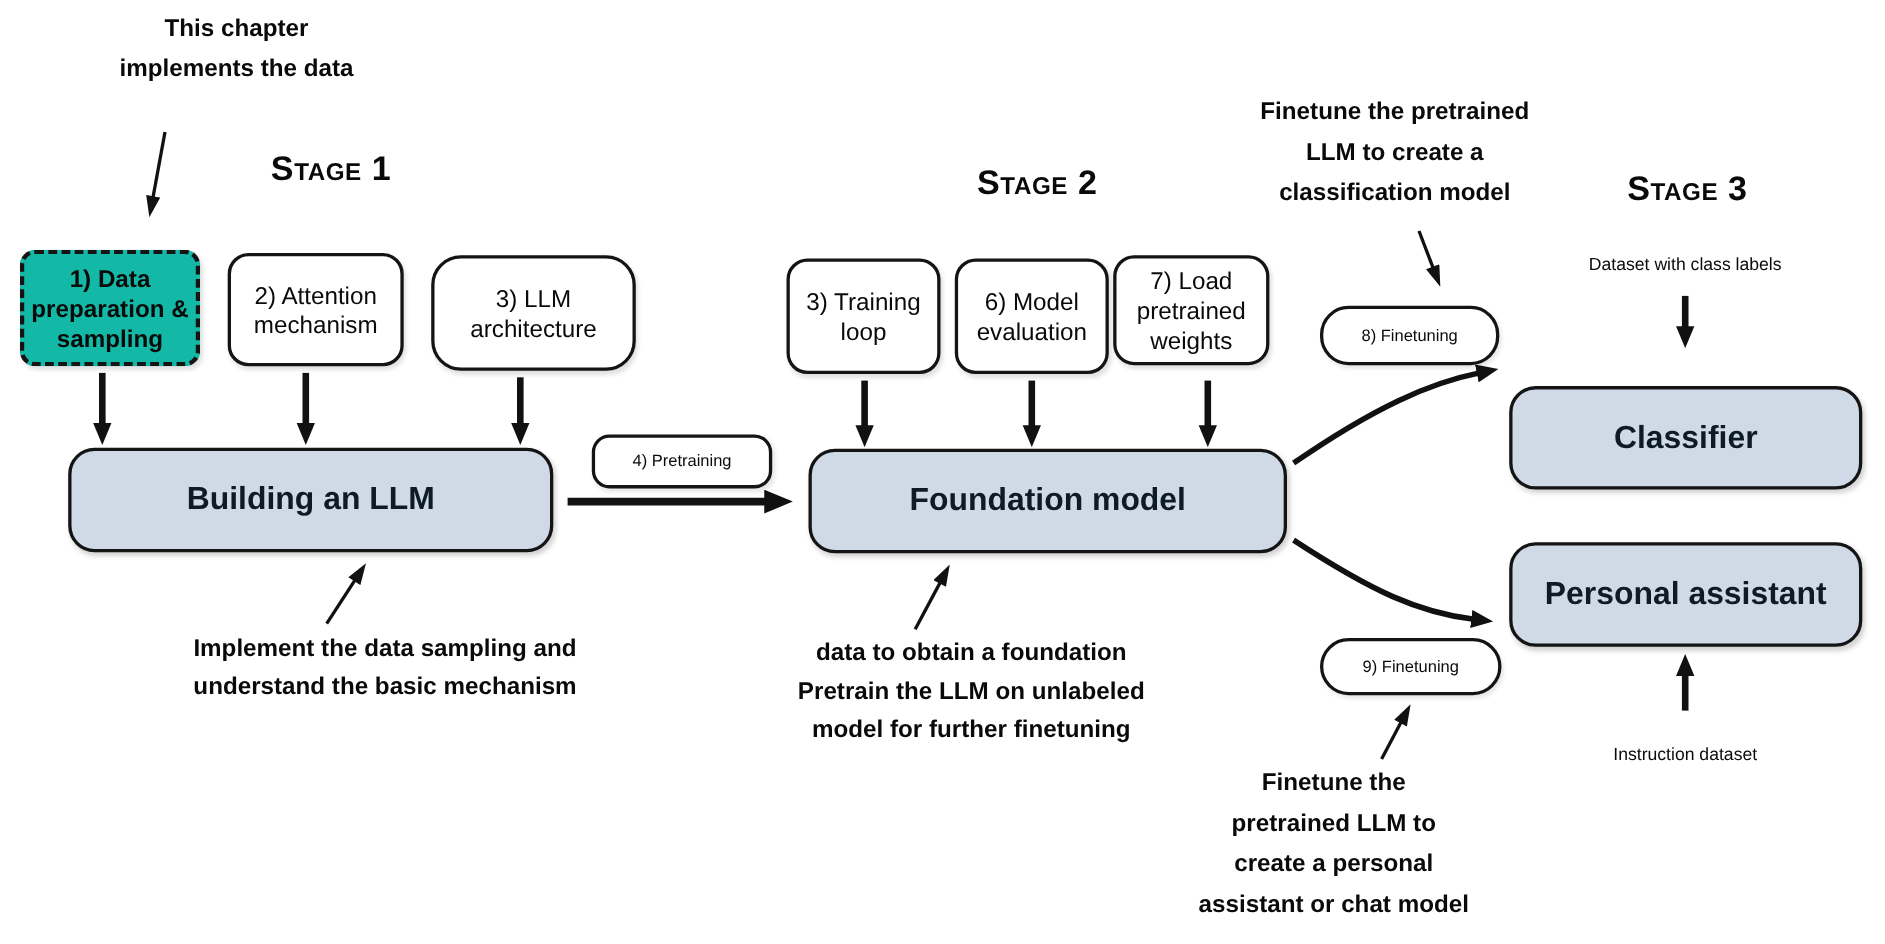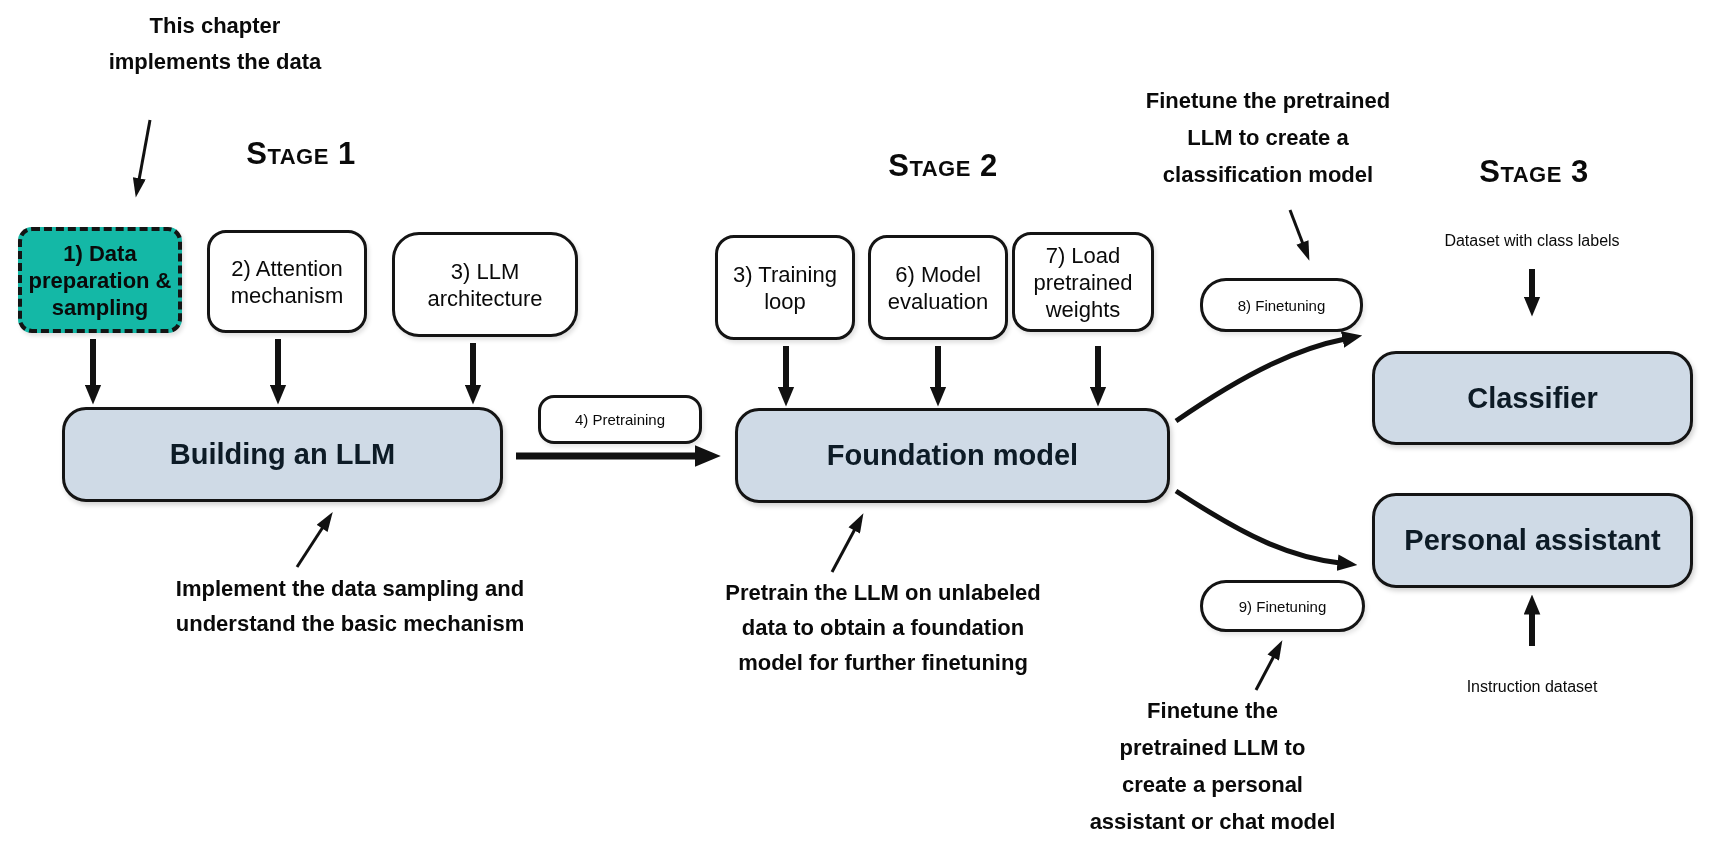--- a/index.html
+++ b/index.html
@@ -130,22 +130,22 @@
 
   <div class="dlabel" id="label-class-dataset">Dataset with class labels</div>
   <div class="dlabel" id="label-instruction-dataset">Instruction dataset</div>
 
   <div class="note" id="note-implement">
     <div>Implement the data sampling and</div>
     <div>understand the basic mechanism</div>
   </div>
 
   <div class="note" id="note-pretrain">
+    <div>data to obtain a foundation</div>
     <div>Pretrain the LLM on unlabeled</div>
-    <div>data to obtain a foundation</div>
     <div>model for further finetuning</div>
   </div>
 
   <div class="note" id="note-classification">
     <div>Finetune the pretrained</div>
     <div>LLM to create a</div>
     <div>classification model</div>
   </div>
 
   <div class="note" id="note-assistant">

